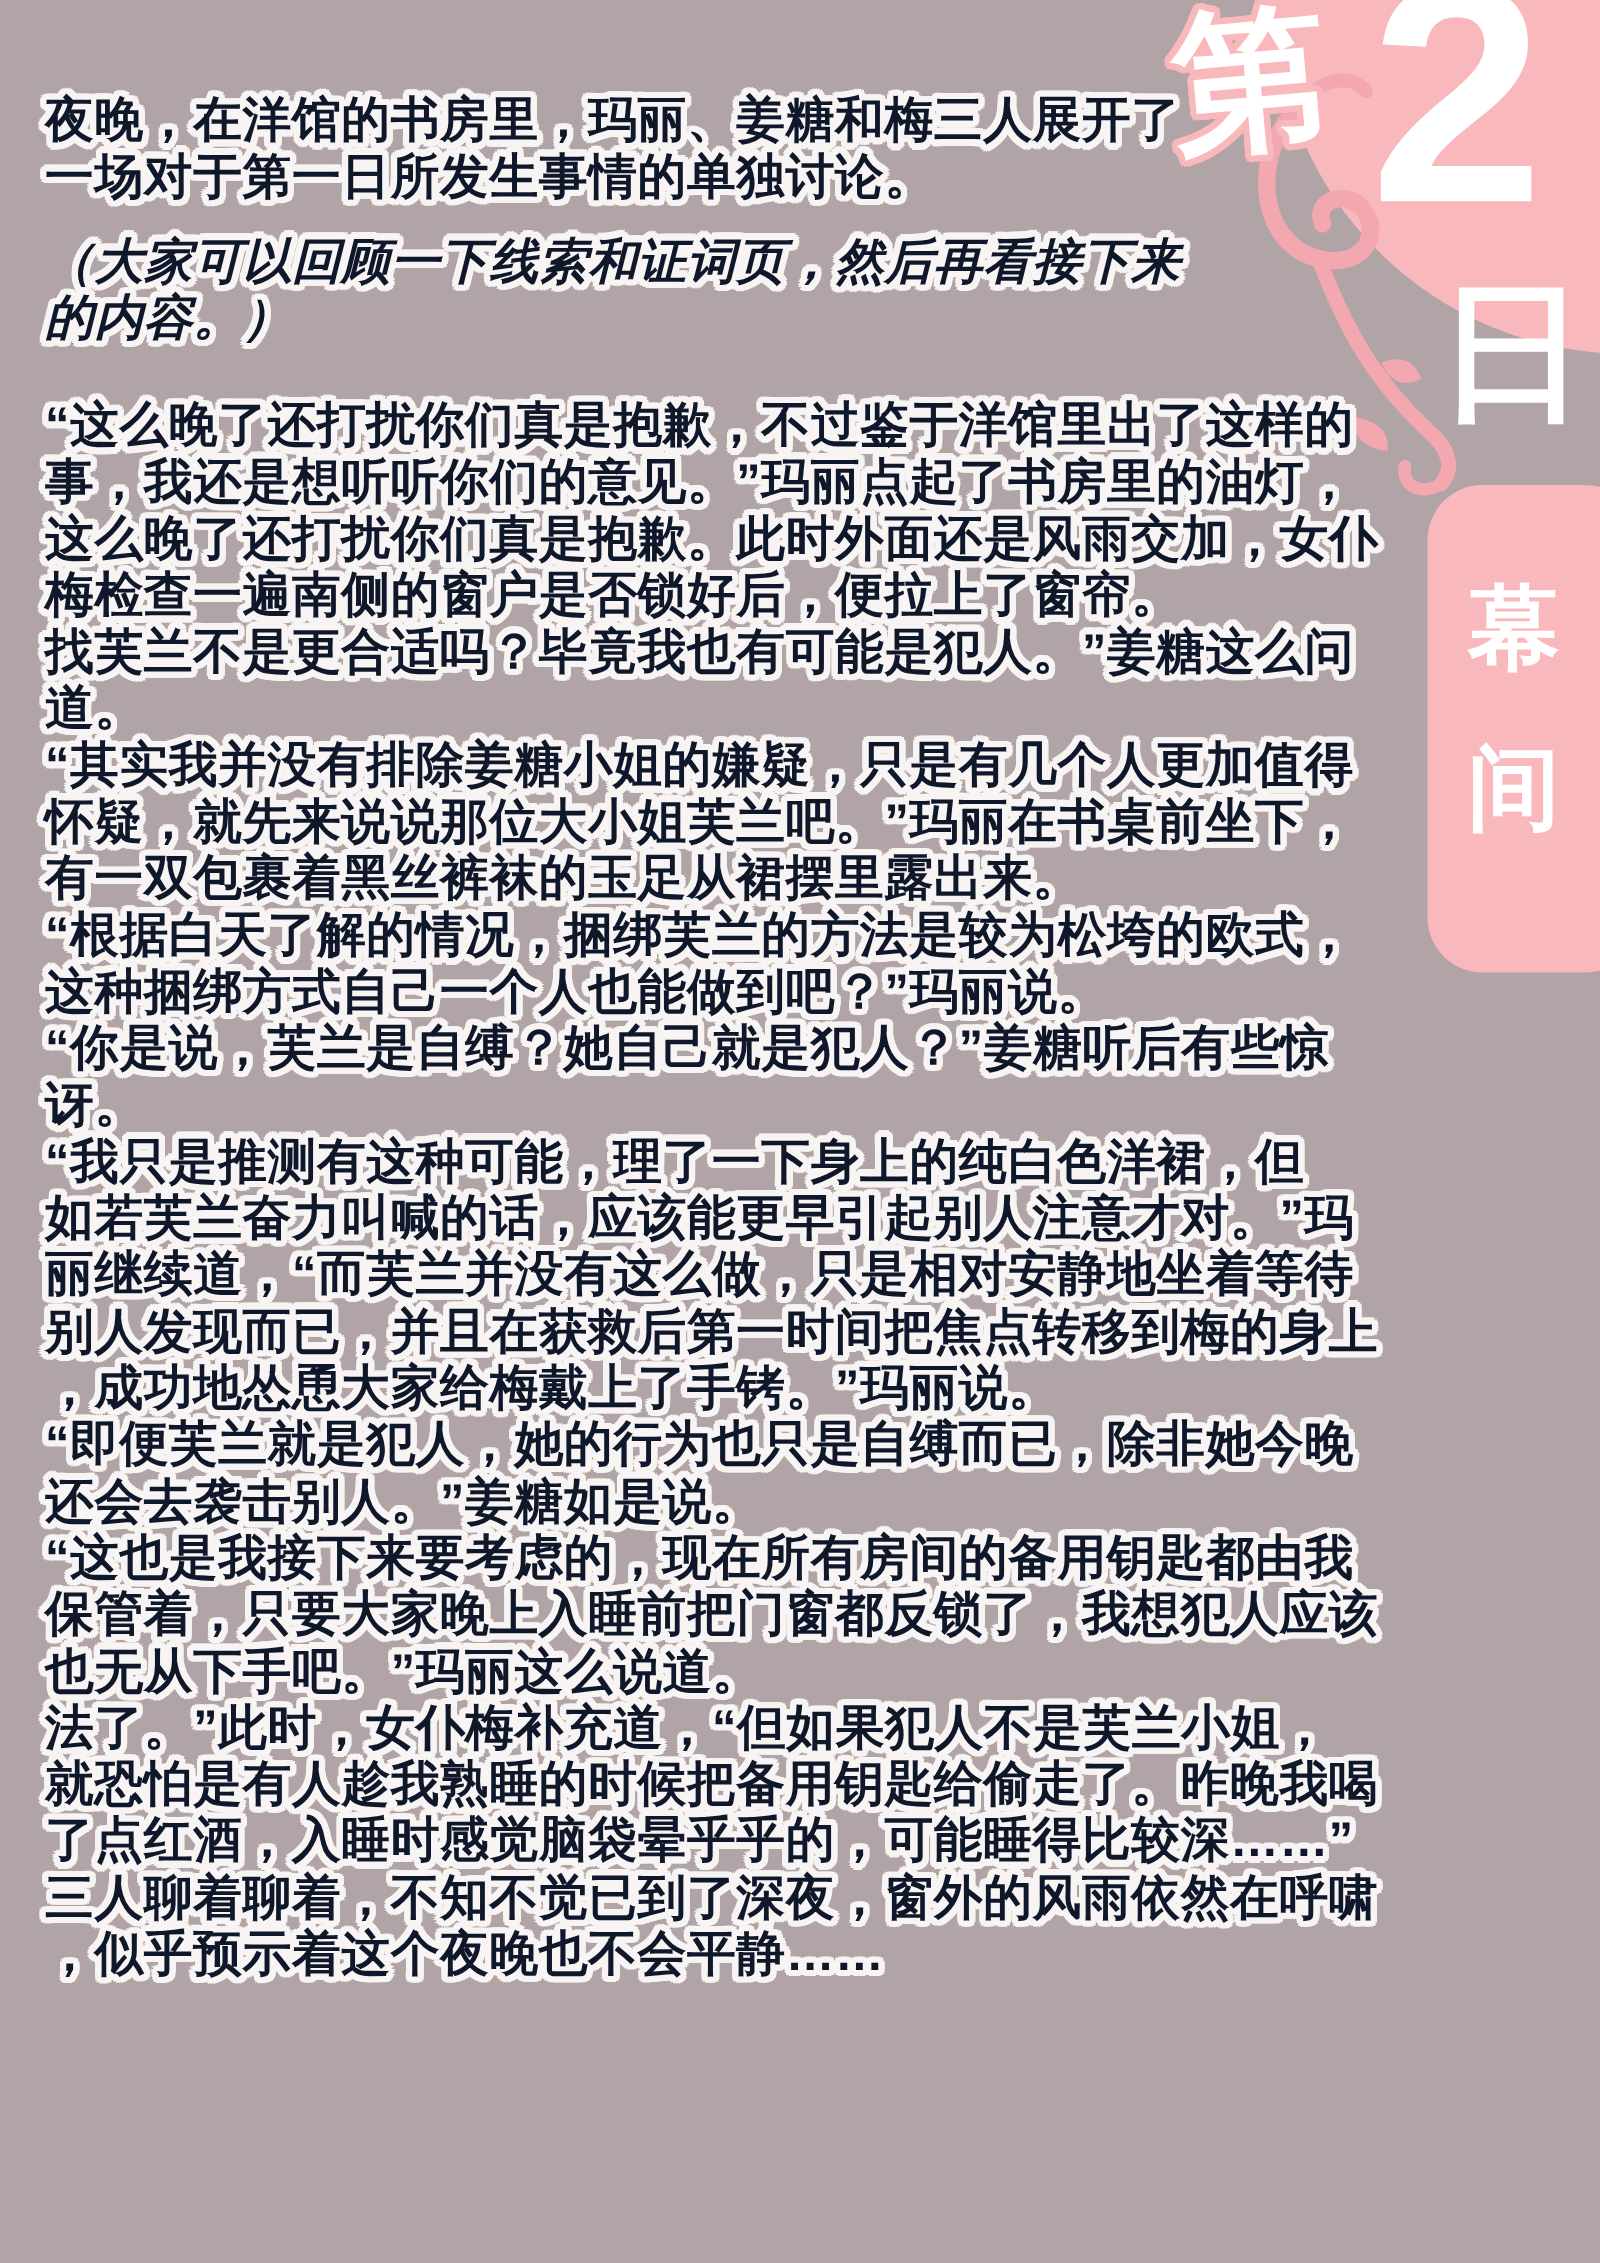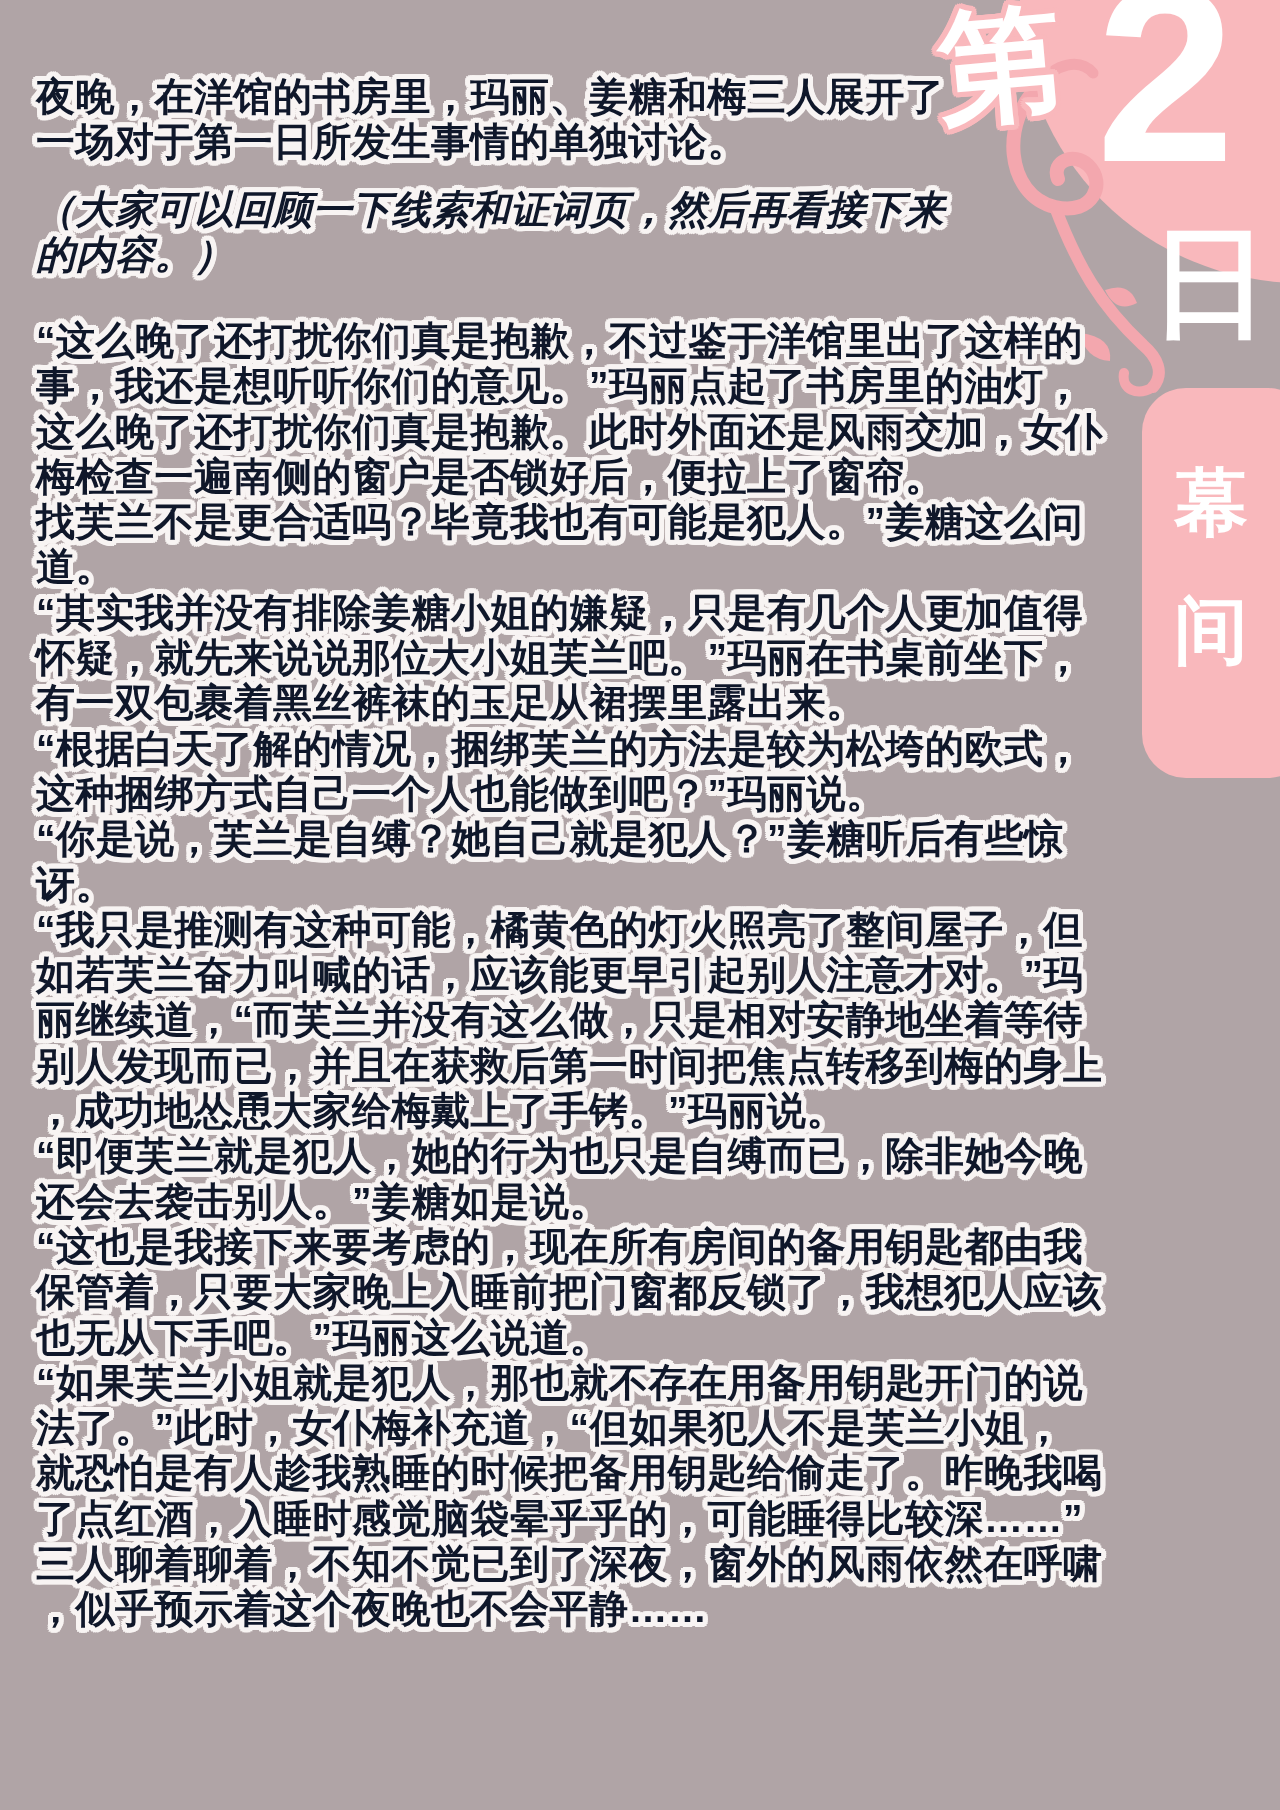--- a/index.html
+++ b/index.html
@@ -112,31 +112,30 @@
       <div class="line">梅检查一遍南侧的窗户是否锁好后，便拉上了窗帘。</div>
       <div class="line">找芙兰不是更合适吗？毕竟我也有可能是犯人。”姜糖这么问</div>
       <div class="line">道。</div>
       <div class="line">“其实我并没有排除姜糖小姐的嫌疑，只是有几个人更加值得</div>
       <div class="line">怀疑，就先来说说那位大小姐芙兰吧。”玛丽在书桌前坐下，</div>
       <div class="line">有一双包裹着黑丝裤袜的玉足从裙摆里露出来。</div>
       <div class="line">“根据白天了解的情况，捆绑芙兰的方法是较为松垮的欧式，</div>
       <div class="line">这种捆绑方式自己一个人也能做到吧？”玛丽说。</div>
       <div class="line">“你是说，芙兰是自缚？她自己就是犯人？”姜糖听后有些惊</div>
       <div class="line">讶。</div>
-      <div class="line">“我只是推测有这种可能，橘黄色的灯火照亮了整间屋子，但</div>
+      <div class="line">“我只是推测有这种可能，理了一下身上的纯白色洋裙，但</div>
       <div class="line">如若芙兰奋力叫喊的话，应该能更早引起别人注意才对。”玛</div>
       <div class="line">丽继续道，“而芙兰并没有这么做，只是相对安静地坐着等待</div>
       <div class="line">别人发现而已，并且在获救后第一时间把焦点转移到梅的身上</div>
       <div class="line">，成功地怂恿大家给梅戴上了手铐。”玛丽说。</div>
       <div class="line">“即便芙兰就是犯人，她的行为也只是自缚而已，除非她今晚</div>
       <div class="line">还会去袭击别人。”姜糖如是说。</div>
       <div class="line">“这也是我接下来要考虑的，现在所有房间的备用钥匙都由我</div>
       <div class="line">保管着，只要大家晚上入睡前把门窗都反锁了，我想犯人应该</div>
       <div class="line">也无从下手吧。”玛丽这么说道。</div>
-      <div class="line">“如果芙兰小姐就是犯人，那也就不存在用备用钥匙开门的说</div>
       <div class="line">法了。”此时，女仆梅补充道，“但如果犯人不是芙兰小姐，</div>
       <div class="line">就恐怕是有人趁我熟睡的时候把备用钥匙给偷走了。昨晚我喝</div>
       <div class="line">了点红酒，入睡时感觉脑袋晕乎乎的，可能睡得比较深……”</div>
       <div class="line">三人聊着聊着，不知不觉已到了深夜，窗外的风雨依然在呼啸</div>
       <div class="line">，似乎预示着这个夜晚也不会平静……</div>
     </div>
 
 </div>
 
 </body></html>

